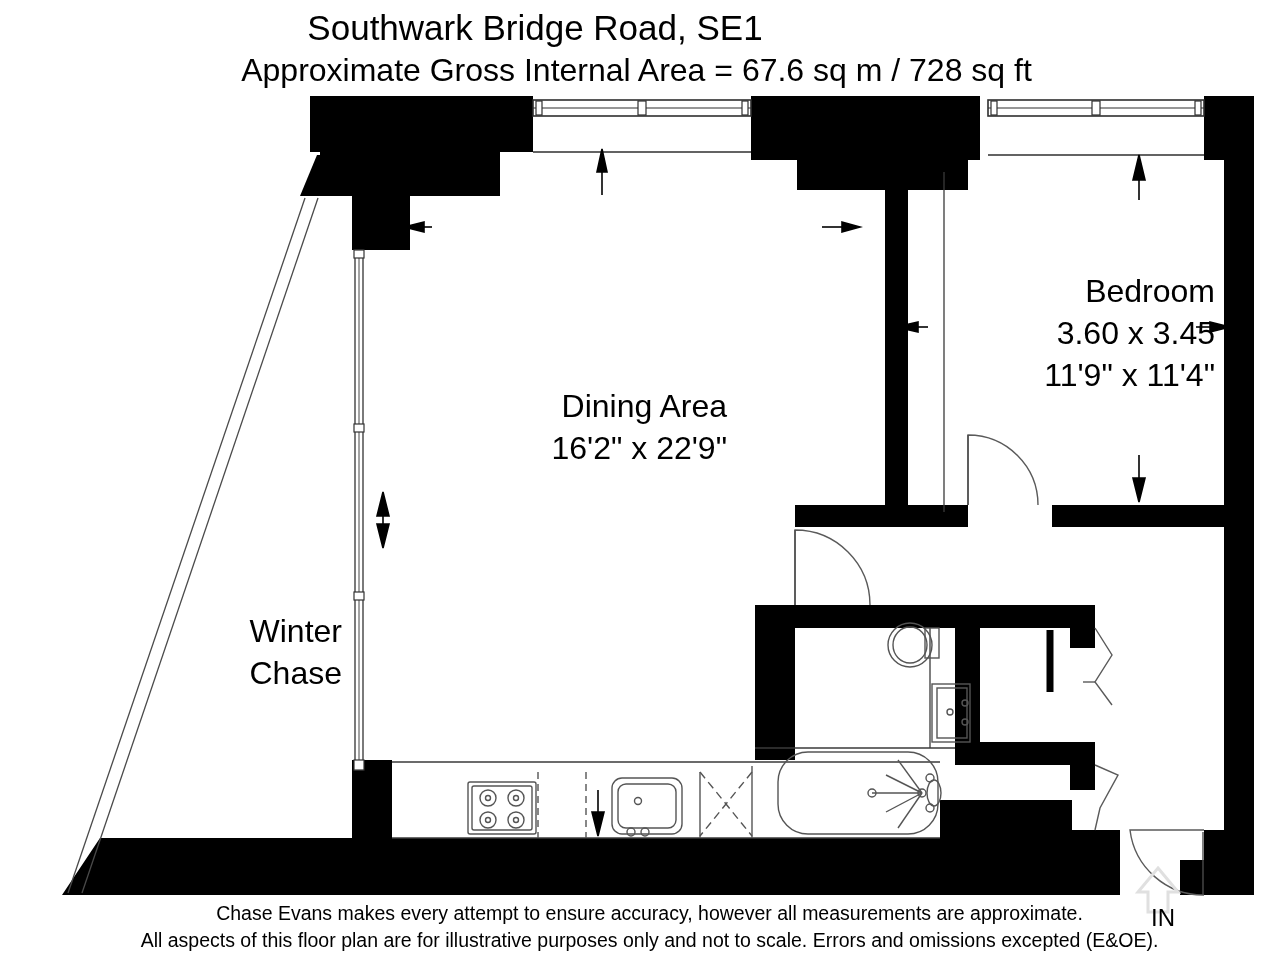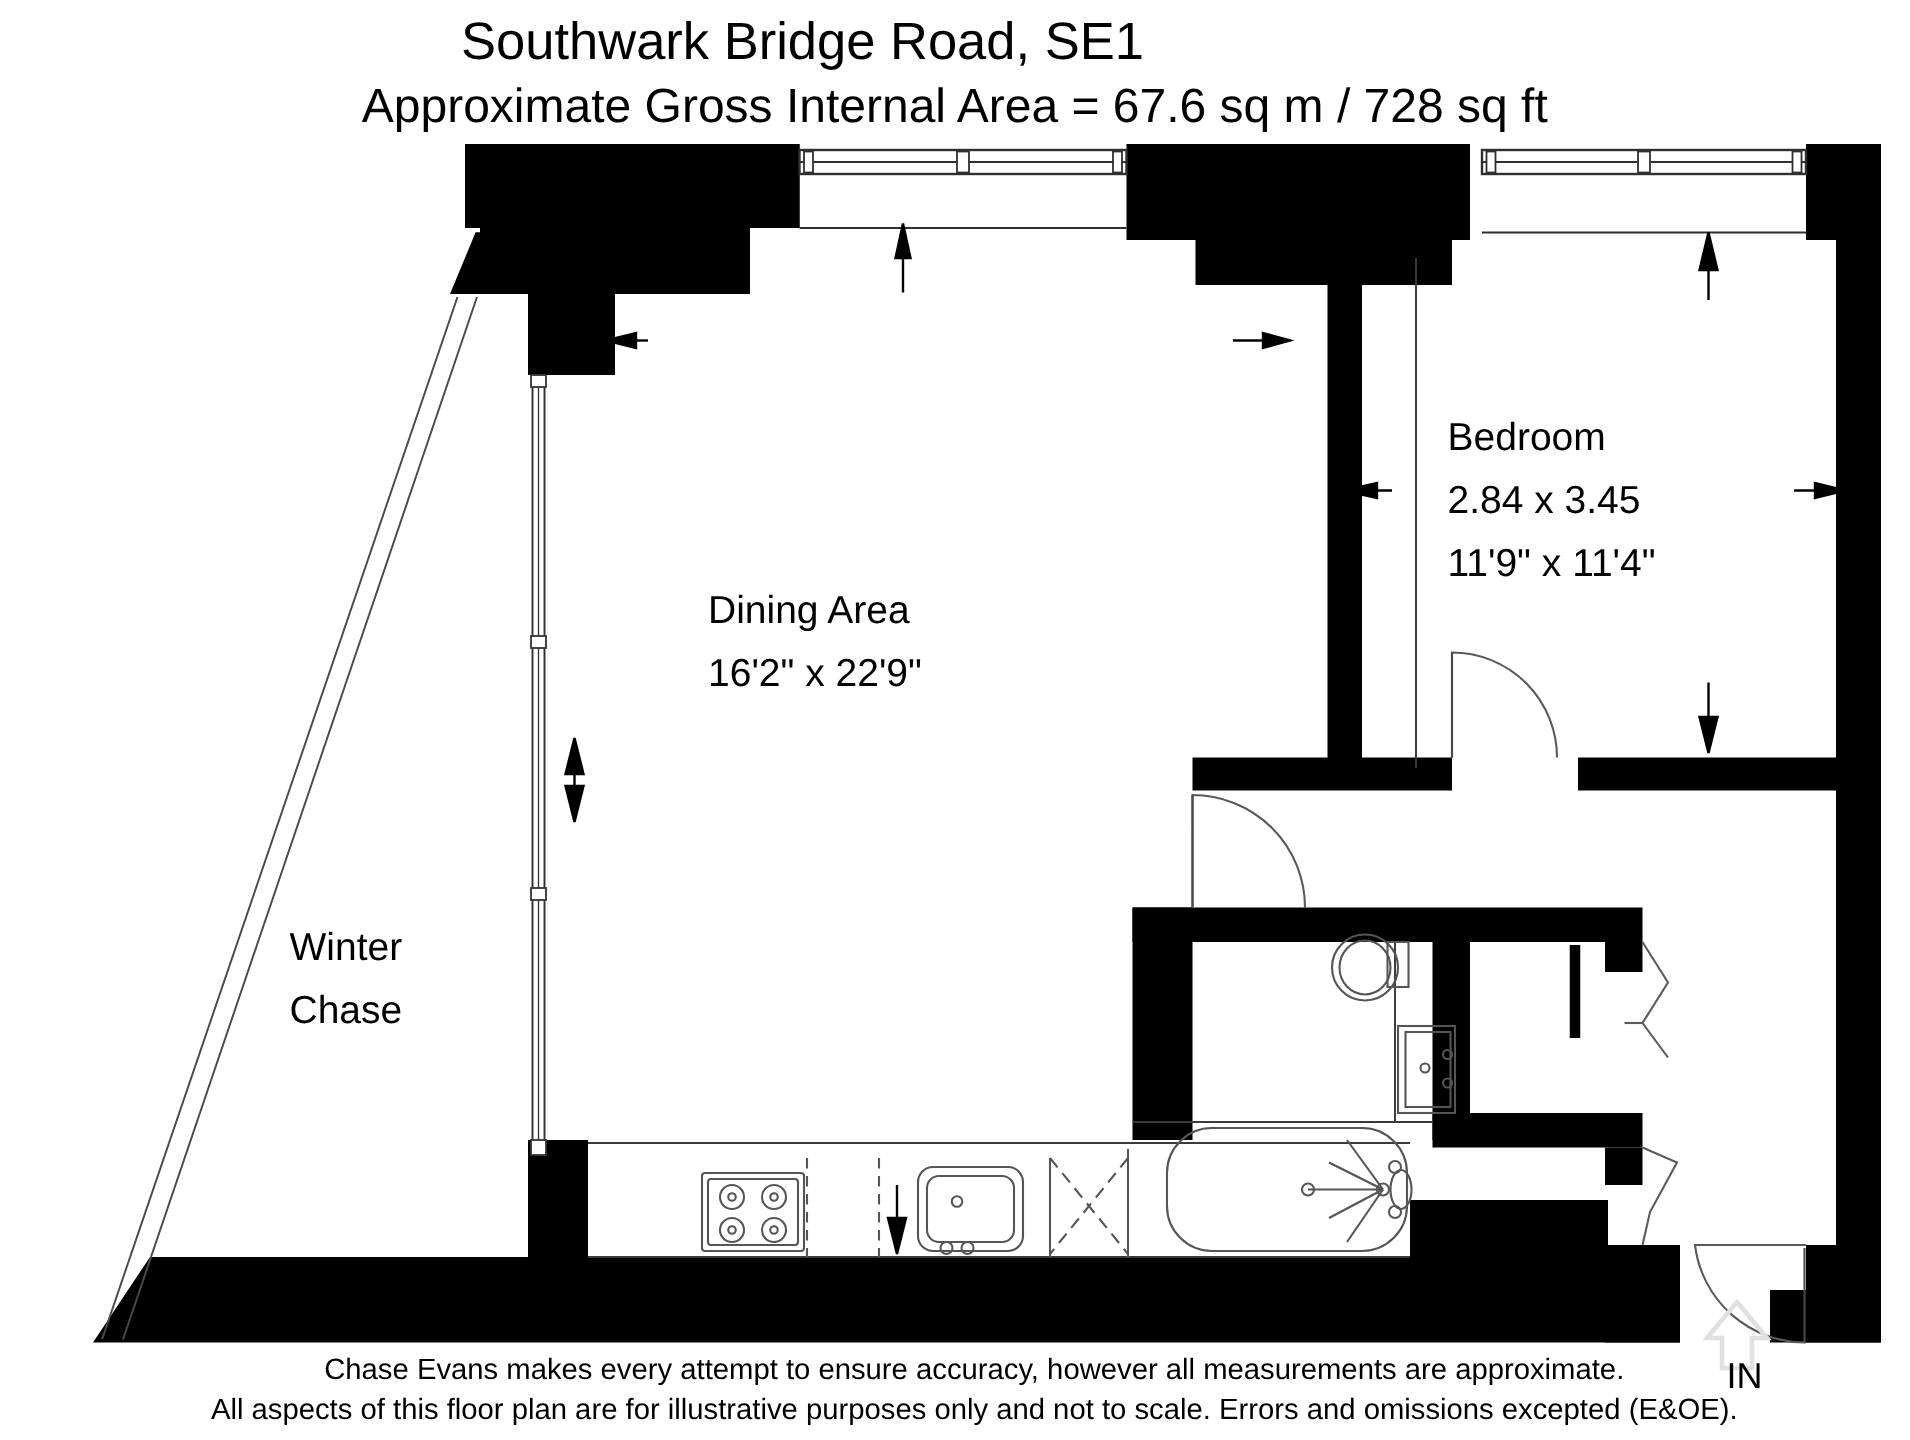--- a/index.html
+++ b/index.html
@@ -15,21 +15,21 @@
     font-size:32px;font-weight:400;line-height:32px;
   }
   .footer{
     position:absolute;left:0;top:900px;width:1273px;text-align:center;
     font-size:19.5px;line-height:27px;
   }
   .footer div{white-space:nowrap;margin-left:26px;}
 
   .plan{position:absolute;left:0;top:0;width:1273px;height:960px;}
 
-  .roomlabel{position:absolute;text-align:left;line-height:42px;font-size:26px;white-space:nowrap;}
+  .roomlabel{position:absolute;text-align:right;line-height:42px;font-size:32px;white-space:nowrap;}
   .roomlabel .nm{display:block;}
   .roomlabel .dm{display:block;}
 
   .in-label{
     position:absolute;left:1128px;top:900px;width:70px;text-align:center;
     font-size:24px;line-height:36px;font-weight:400;
   }
 </style>
 </head>
 <body>
@@ -283,25 +283,25 @@
 
   </svg>
 
   <div class="roomlabel" style="left:472px;top:385px;width:255px;">
     <span class="nm">Dining Area</span>
     <span class="dm">16'2" x 22'9"</span>
   </div>
 
   <div class="roomlabel" style="left:965px;top:270px;width:250px;">
     <span class="nm">Bedroom</span>
-    <span class="dm">2.84 x 3.45</span>
+    <span class="dm">3.60 x 3.45</span>
     <span class="dm">11'9" x 11'4"</span>
   </div>
 
-  <div class="roomlabel" style="left:193px;top:610px;width:175px;">
+  <div class="roomlabel" style="left:167px;top:610px;width:175px;">
     <span class="nm">Winter</span>
     <span class="nm">Chase</span>
   </div>
 
   <div class="in-label">IN</div>
 
   <div class="footer">
     <div>Chase Evans makes every attempt to ensure accuracy, however all measurements are approximate.</div>
     <div>All aspects of this floor plan are for illustrative purposes only and not to scale. Errors and omissions excepted (E&amp;OE).</div>
   </div>

